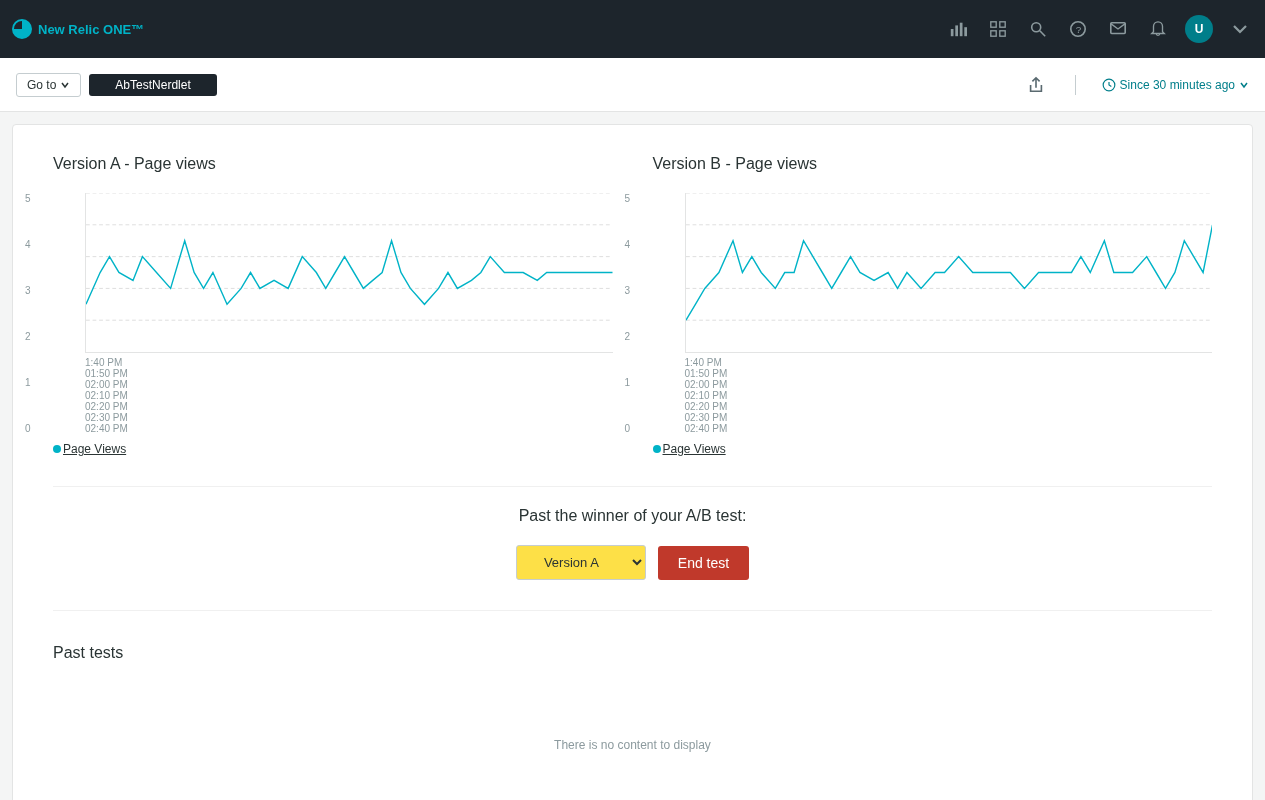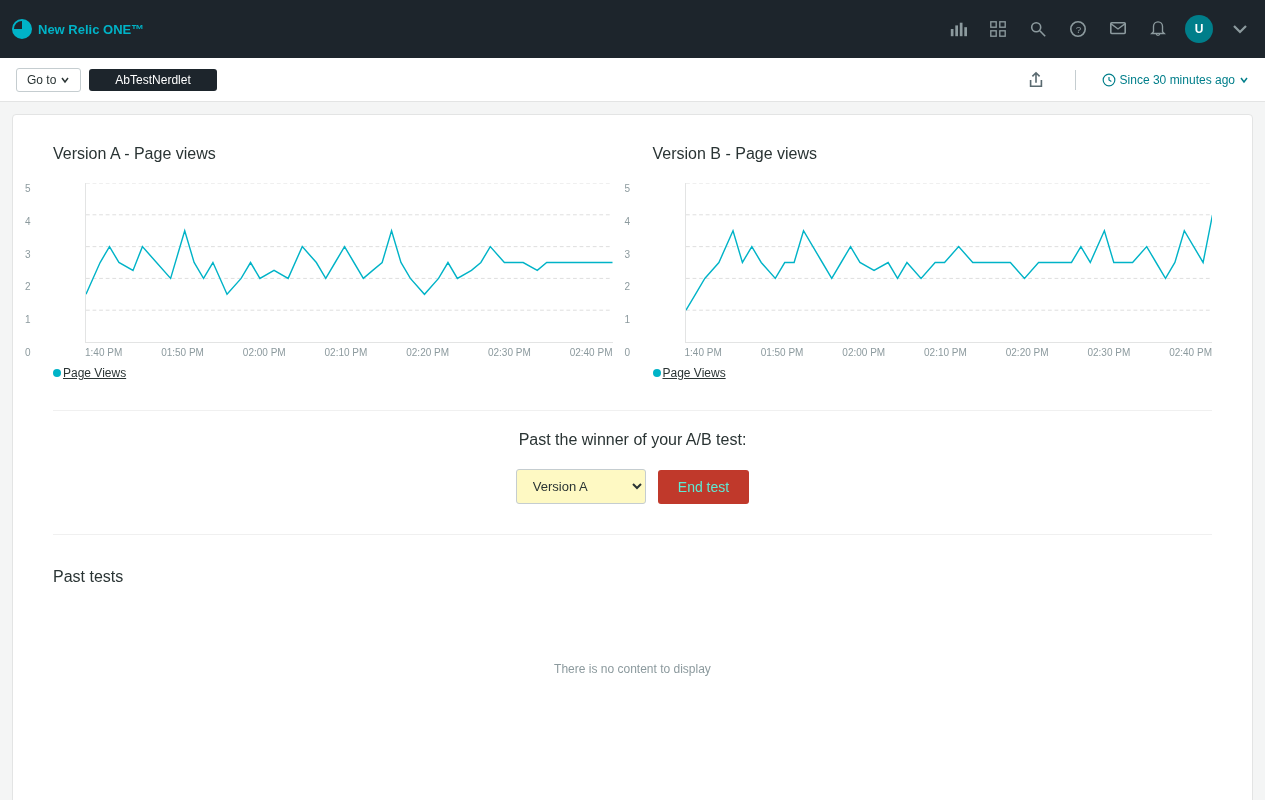--- a/index.html
+++ b/index.html
@@ -28,21 +28,21 @@
     .avatar-btn {
       width: 28px; height: 28px; border-radius: 50%;
       background: #007e8a; border: none; cursor: pointer;
       display: flex; align-items: center; justify-content: center;
       color: white; font-size: 12px; font-weight: bold;
     }
 
     
     .sub-nav {
       background: #ffffff;
-      height: 44px;
+      height: 54px;
       border-bottom: 1px solid #e3e4e4;
       display: flex;
       align-items: center;
       justify-content: space-between;
       padding: 0 16px;
     }
     .sub-nav-left { display: flex; align-items: center; gap: 8px; }
     .goto-btn {
       background: none; border: 1px solid #c5cdd0; border-radius: 3px;
       padding: 4px 10px; font-size: 12px; cursor: pointer; color: #2a3434;
@@ -103,20 +103,21 @@
       font-size: 10px;
       color: #8c9a9e;
     }
     .chart-x-labels {
       display: flex;
       justify-content: space-between;
       font-size: 10px;
       color: #8c9a9e;
       margin-top: 4px;
       padding-left: 0;
+      flex-direction: column;
     }
     .chart-line { fill: none; stroke: #00b3c7; stroke-width: 1.5; }
 
     .legend { display: flex; align-items: center; gap: 2px; margin-top: 8px; font-size: 12px; color: #2a3434; text-decoration: underline; }
     .legend-dot { width: 8px; height: 8px; border-radius: 50%; background: #00b3c7; }
 
     
     .winner-section {
       text-align: center;
       padding: 20px 0 30px;
@@ -132,29 +133,30 @@
       display: flex;
       align-items: center;
       justify-content: center;
       gap: 12px;
     }
     .version-select {
       padding: 8px 30px 8px 12px;
       border: 1px solid #c5cdd0;
       border-radius: 3px;
       font-size: 13px;
-      background: #fef9c3;
+      background: #fde047;
       color: #2a3434;
       appearance: auto;
       cursor: pointer;
       min-width: 130px;
+      text-align: right;
     }
     .end-test-btn {
       background: #c0392b;
-      color: #5eead4;
+      color: #ffffff;
       border: none;
       padding: 9px 20px;
       border-radius: 3px;
       font-size: 14px;
       font-weight: 500;
       cursor: pointer;
     }
 
     
     .past-tests-title {

